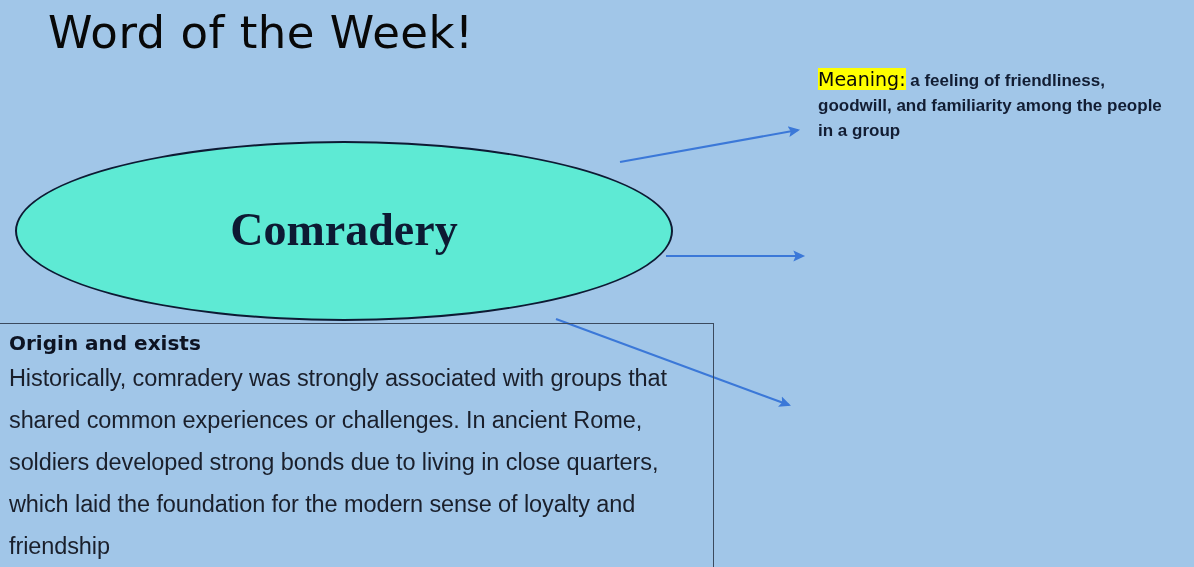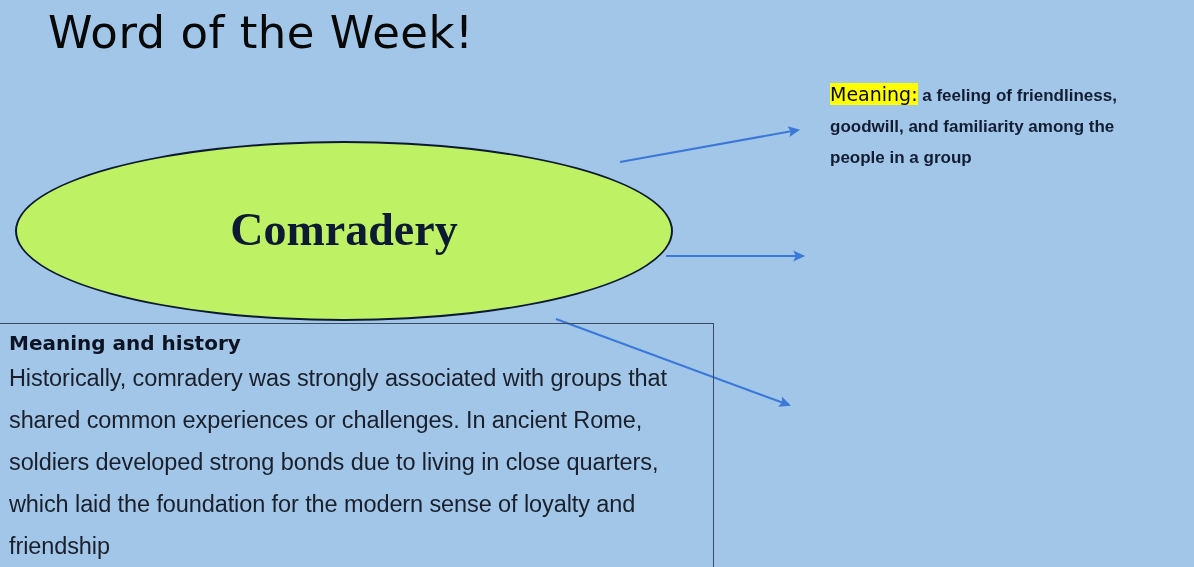--- a/index.html
+++ b/index.html
@@ -36,21 +36,21 @@
   }
 
   
   #ellipse {
     position: absolute;
     left: 15px;
     top: 141px;
     width: 658px;
     height: 180px;
     border-radius: 50%;
-    background: #bef264;
+    background: #5eead4;
     border: 2px solid #0d1a33;
     box-sizing: border-box;
   }
   #ellipse-label {
     position: absolute;
     left: 0;
     right: 0;
     top: 50%;
     transform: translateY(-52%);
     text-align: center;
@@ -93,24 +93,24 @@
 
   
   .info-block {
     position: absolute;
     left: 814px;
     width: 368px;
   }
   .info-text {
     font-family: "Liberation Sans", sans-serif;
     font-size: 17px;
-    line-height: 31px;
+    line-height: 25px;
     font-weight: bold;
     color: #121d33;
-    margin: 16px;
+    margin: 4px;
   }
   .info-label {
     font-family: "DejaVu Sans", sans-serif;
     font-size: 19px;
     font-weight: 400;
     color: #0a0a0a;
     background: #ffff00;
     box-decoration-break: clone;
     -webkit-box-decoration-break: clone;
   }
@@ -144,21 +144,21 @@
       <marker id="ah" markerWidth="6" markerHeight="6" refX="4.6" refY="3" orient="auto" markerUnits="strokeWidth">
         <path d="M0,0.4 L5.6,3 L0,5.6 L1.1,3 Z" fill="#3b78d8"></path>
       </marker>
     </defs>
     <line x1="620" y1="162" x2="798" y2="130" stroke="#3b78d8" stroke-width="2.1" marker-end="url(#ah)"></line>
     <line x1="666" y1="256" x2="803" y2="256" stroke="#3b78d8" stroke-width="2.1" marker-end="url(#ah)"></line>
     <line x1="556" y1="319" x2="789" y2="405" stroke="#3b78d8" stroke-width="2.1" marker-end="url(#ah)"></line>
   </svg>
 
   <div id="origin-box">
-    <div id="origin-heading">Meaning and history</div>
+    <div id="origin-heading">Origin and exists</div>
     <div id="origin-body">Historically, comradery was strongly associated with groups that shared common experiences or challenges. In ancient Rome, soldiers developed strong bonds due to living in close quarters, which laid the foundation for the modern sense of loyalty and friendship</div>
   </div>
 
   <div class="info-block" id="block-meaning">
     <p class="info-text"><span class="info-label">Meaning:</span><span> a feeling of friendliness, goodwill, and familiarity among the people in a group</span></p>
   </div>
 
 
 
 </div>

